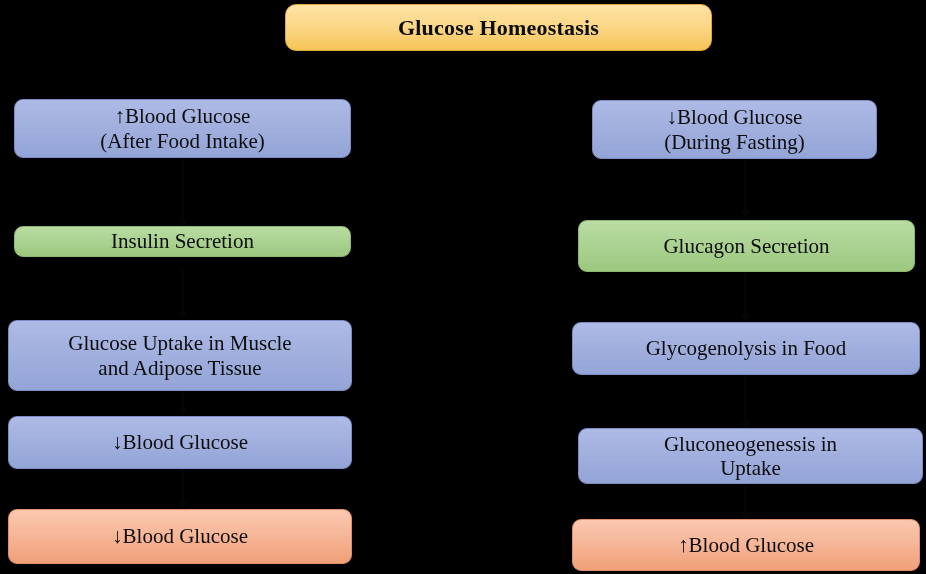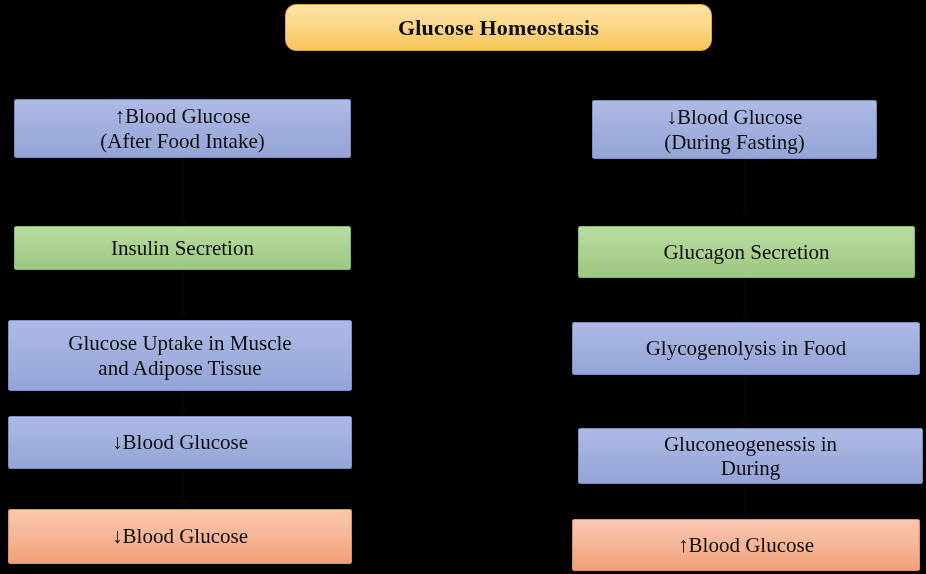--- a/index.html
+++ b/index.html
@@ -18,21 +18,21 @@
   }
   .node {
     position: absolute;
     box-sizing: border-box;
     display: flex;
     align-items: center;
     justify-content: center;
     text-align: center;
     color: #0d0d0d;
     line-height: 1.16;
-    border-radius: 2px;
+    border-radius: 9px;
     padding: 2px 8px;
     white-space: pre-line;
   }
   
   .title-node {
     background: linear-gradient(180deg, #FDE3A6 0%, #FBD88A 45%, #F6C458 100%);
     border: 1px solid #E0A93B;
     border-radius: 11px;
     font-weight: bold;
     font-size: 22px;
@@ -90,34 +90,34 @@
   <div class="connector" style="left:181px; top:469px; height:39px;"></div>
 
   <div class="connector" style="left:744px; top:159px; height:57px;"></div>
   <div class="connector" style="left:744px; top:269px; height:52px;"></div>
   <div class="connector" style="left:744px; top:375px; height:53px;"></div>
   <div class="connector" style="left:744px; top:484px; height:35px;"></div>
 
   <div class="node blue-node" style="left:14px; top:99px; width:337px; height:59px;">↑Blood Glucose
 (After Food Intake)</div>
 
-  <div class="node green-node" style="left:14px; top:226px; width:337px; height:44px;">Insulin Secretion</div>
+  <div class="node green-node" style="left:14px; top:226px; width:337px; height:31px;">Insulin Secretion</div>
 
   <div class="node blue-node" style="left:8px; top:320px; width:344px; height:71px;">Glucose Uptake in Muscle
 and Adipose Tissue</div>
 
   <div class="node blue-node" style="left:8px; top:416px; width:344px; height:53px;">↓Blood Glucose</div>
 
   <div class="node orange-node" style="left:8px; top:509px; width:344px; height:55px;">↓Blood Glucose</div>
 
   <div class="node blue-node" style="left:592px; top:100px; width:285px; height:59px;">↓Blood Glucose
 (During Fasting)</div>
 
-  <div class="node green-node" style="left:578px; top:226px; width:337px; height:52px;">Glucagon Secretion</div>
+  <div class="node green-node" style="left:578px; top:220px; width:337px; height:52px;">Glucagon Secretion</div>
 
   <div class="node blue-node" style="left:572px; top:322px; width:348px; height:53px;">Glycogenolysis  in Food</div>
 
   <div class="node blue-node" style="left:578px; top:428px; width:345px; height:56px;">Gluconeogenessis in
-During</div>
+Uptake</div>
 
   <div class="node orange-node" style="left:572px; top:519px; width:348px; height:52px;">↑Blood Glucose</div>
 
 </div>
 
 </body></html>

